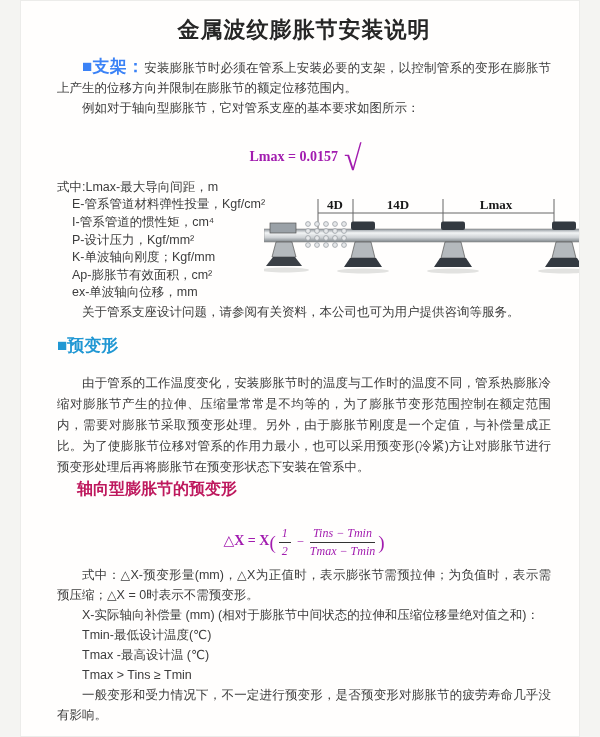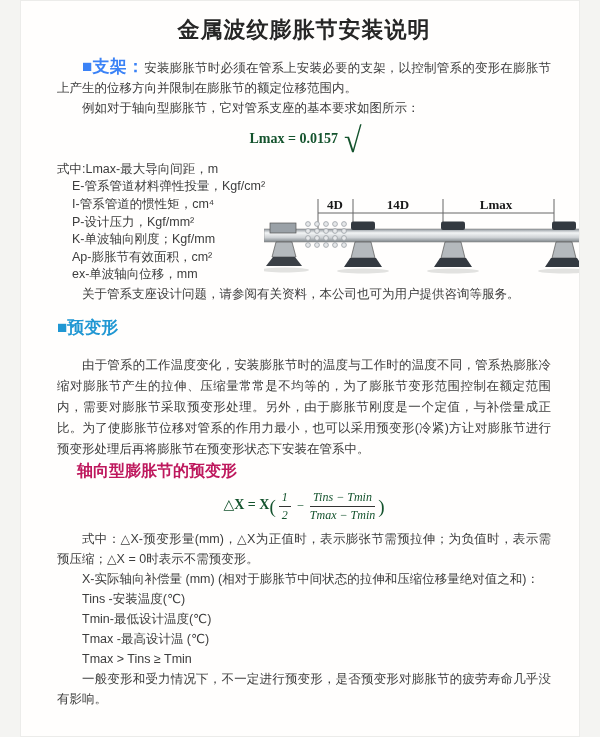--- a/index.html
+++ b/index.html
@@ -19,22 +19,22 @@
   .title{
     font-size:22px;font-weight:bold;color:#262626;
     text-align:center;margin:4px 0 12px;letter-spacing:1px;
   }
   .para{margin:0;text-align:justify;line-height:20px;}
   .indent{text-indent:2em;}
   .sec-inline{color:#3b82f6;font-size:17px;font-weight:bold;}
 
   
   .formula-center{
-    text-align:center;margin:8px 0 6px;
-    font-family:"Liberation Serif","DejaVu Serif",serif;color:#14532d;
+    text-align:center;margin:26px 0 6px;
+    font-family:"Liberation Serif","DejaVu Serif",serif;color:#a21caf;
   }
   .f-bold{font-weight:bold;font-size:14px;}
   .frac{display:inline-block;text-align:center;vertical-align:middle;font-size:12px;font-style:italic;line-height:1.25;}
   .frac .top{display:block;border-bottom:1px solid #333;padding:0 3px 1px;}
   .frac .bot{display:block;padding-top:1px;}
   .sqrt{display:inline-flex;align-items:center;vertical-align:middle;margin-left:6px;}
   .sqrt-sym{font-size:32px;line-height:0.9;font-weight:400;margin-right:-3px;transform:scaleY(1.1);}
   .sqrt-body{border-top:1.5px solid #222;padding:3px 6px 0 6px;}
   .paren{font-size:19px;vertical-align:middle;font-style:normal;}
   .f-mid{vertical-align:middle;margin:0 3px;}
@@ -166,19 +166,18 @@
   <p class="body-block">由于管系的工作温度变化，安装膨胀节时的温度与工作时的温度不同，管系热膨胀冷缩对膨胀节产生的拉伸、压缩量常常是不均等的，为了膨胀节变形范围控制在额定范围内，需要对膨胀节采取预变形处理。另外，由于膨胀节刚度是一个定值，与补偿量成正比。为了使膨胀节位移对管系的作用力最小，也可以采用预变形(冷紧)方让对膨胀节进行预变形处理后再将膨胀节在预变形状态下安装在管系中。</p>
 
   <div class="h-sub-axial">轴向型膨胀节的预变形</div>
 
   <div class="formula-center">
     <span class="f-bold">△X = X</span><span class="paren">(</span><span class="frac f-mid"><span class="top">1</span><span class="bot">2</span></span><span class="f-mid">−</span><span class="frac f-mid"><span class="top">Tins − Tmin</span><span class="bot">Tmax − Tmin</span></span><span class="paren">)</span>
   </div>
 
   <p class="body-block" style="line-height:20px;">式中：△X-预变形量(mm)，△X为正值时，表示膨张节需预拉伸；为负值时，表示需预压缩；△X = 0时表示不需预变形。</p>
   <div class="hang">X-实际轴向补偿量 (mm) (相对于膨胀节中间状态的拉伸和压缩位移量绝对值之和)：</div>
-  <div class="hang">Tins -安装温度(℃)</div>
   <div class="hang">Tmin-最低设计温度(℃)</div>
   <div class="hang">Tmax -最高设计温 (℃)</div>
   <div class="hang">Tmax &gt; Tins ≥ Tmin</div>
   <p class="para indent tight" style="line-height:20px;">一般变形和受力情况下，不一定进行预变形，是否预变形对膨胀节的疲劳寿命几乎没有影响。</p>
 
 </div>
 
 </body></html>

